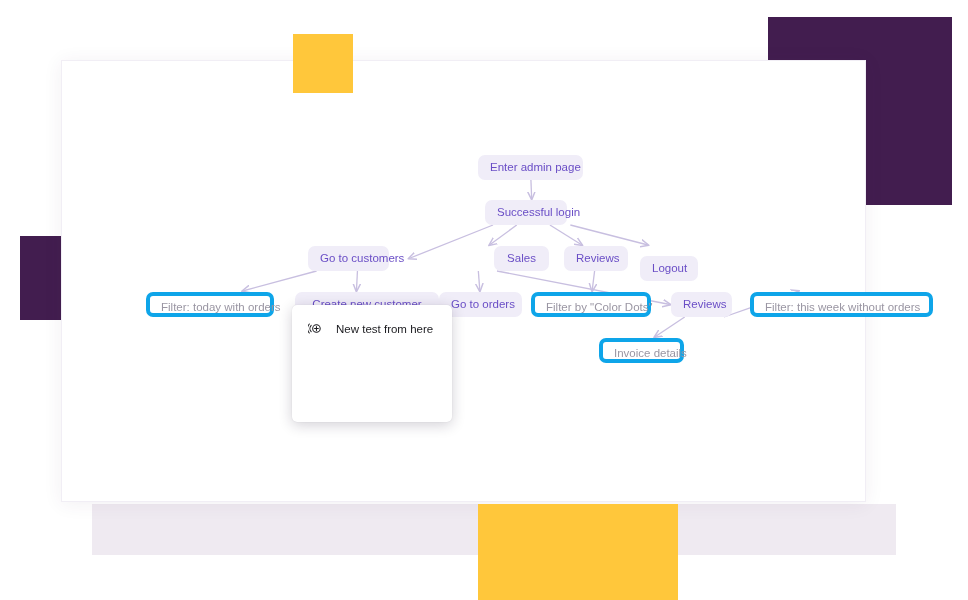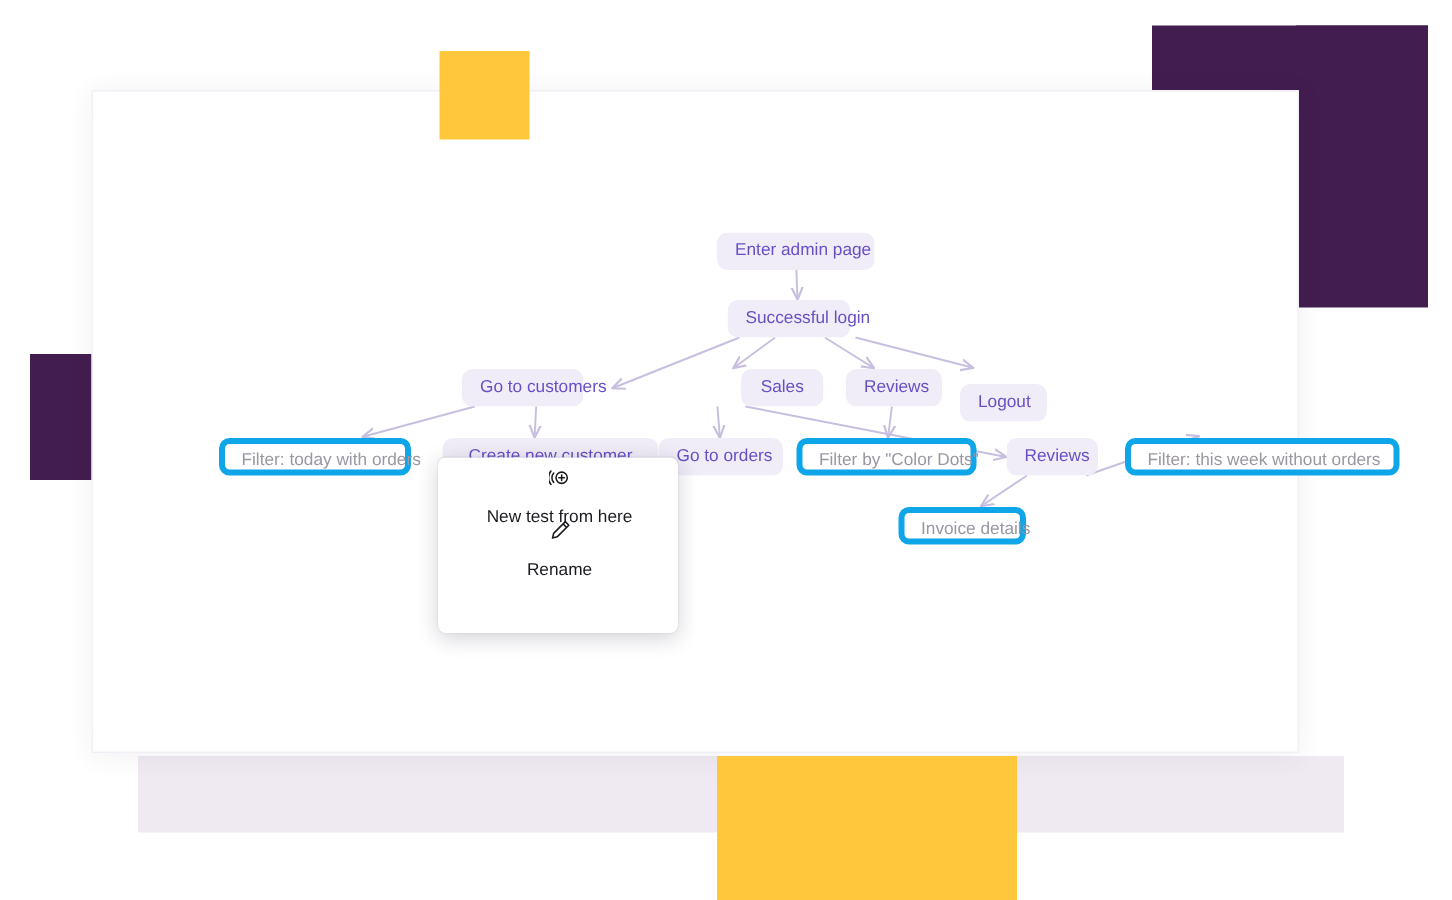--- a/index.html
+++ b/index.html
@@ -49,21 +49,21 @@
   
   #context-menu{
     position:absolute;left:292px;top:305px;width:160px;height:117px;
     background:#ffffff;border-radius:5px;
     box-shadow:0 3px 14px rgba(30,20,50,.20),0 0 1px rgba(30,20,50,.16);
     z-index:9;padding:6px 0;box-sizing:border-box;
   }
   .menu-item{
     display:flex;align-items:center;gap:13px;
     height:35px;padding:0 14px 0 16px;
-    font-size:11.5px;color:#1b1b1f;cursor:default;flex-direction:column;
+    font-size:11.5px;color:#1b1b1f;cursor:default;
   }
   .menu-icon{width:15px;height:15px;display:flex;align-items:center;justify-content:center;flex:0 0 15px;}
   .menu-icon svg{display:block;}
 </style>
 </head>
 <body>
 
 <div id="stage">
 
   <div class="deco" id="deco-dark-topright"></div>
@@ -120,24 +120,15 @@
         <span class="menu-icon">
           <svg width="15" height="15" viewBox="0 0 16 16" fill="none" stroke="#1b1b1f" stroke-width="1.1" stroke-linecap="round">
             <circle cx="9" cy="8" r="4"></circle>
             <path d="M9 6v4M7 8h4"></path>
             <path d="M3.4 4.6a5 5 0 0 0 0 6.8"></path>
             <path d="M1.4 3.2a7.4 7.4 0 0 0 0 9.6"></path>
           </svg>
         </span>
         <span>New test from here</span>
       </div>
-      <div class="menu-item">
-        <span class="menu-icon">
-          <svg width="15" height="15" viewBox="0 0 16 16" fill="none" stroke="#1b1b1f" stroke-width="1.1" stroke-linejoin="round">
-            <path d="M11.6 1.9l2.5 2.5-8.3 8.3-3.3.8.8-3.3z"></path>
-            <path d="M10 3.5l2.5 2.5"></path>
-          </svg>
-        </span>
-        <span>Rename</span>
-      </div>
     </div>
 
 </div>
 
 </body></html>

